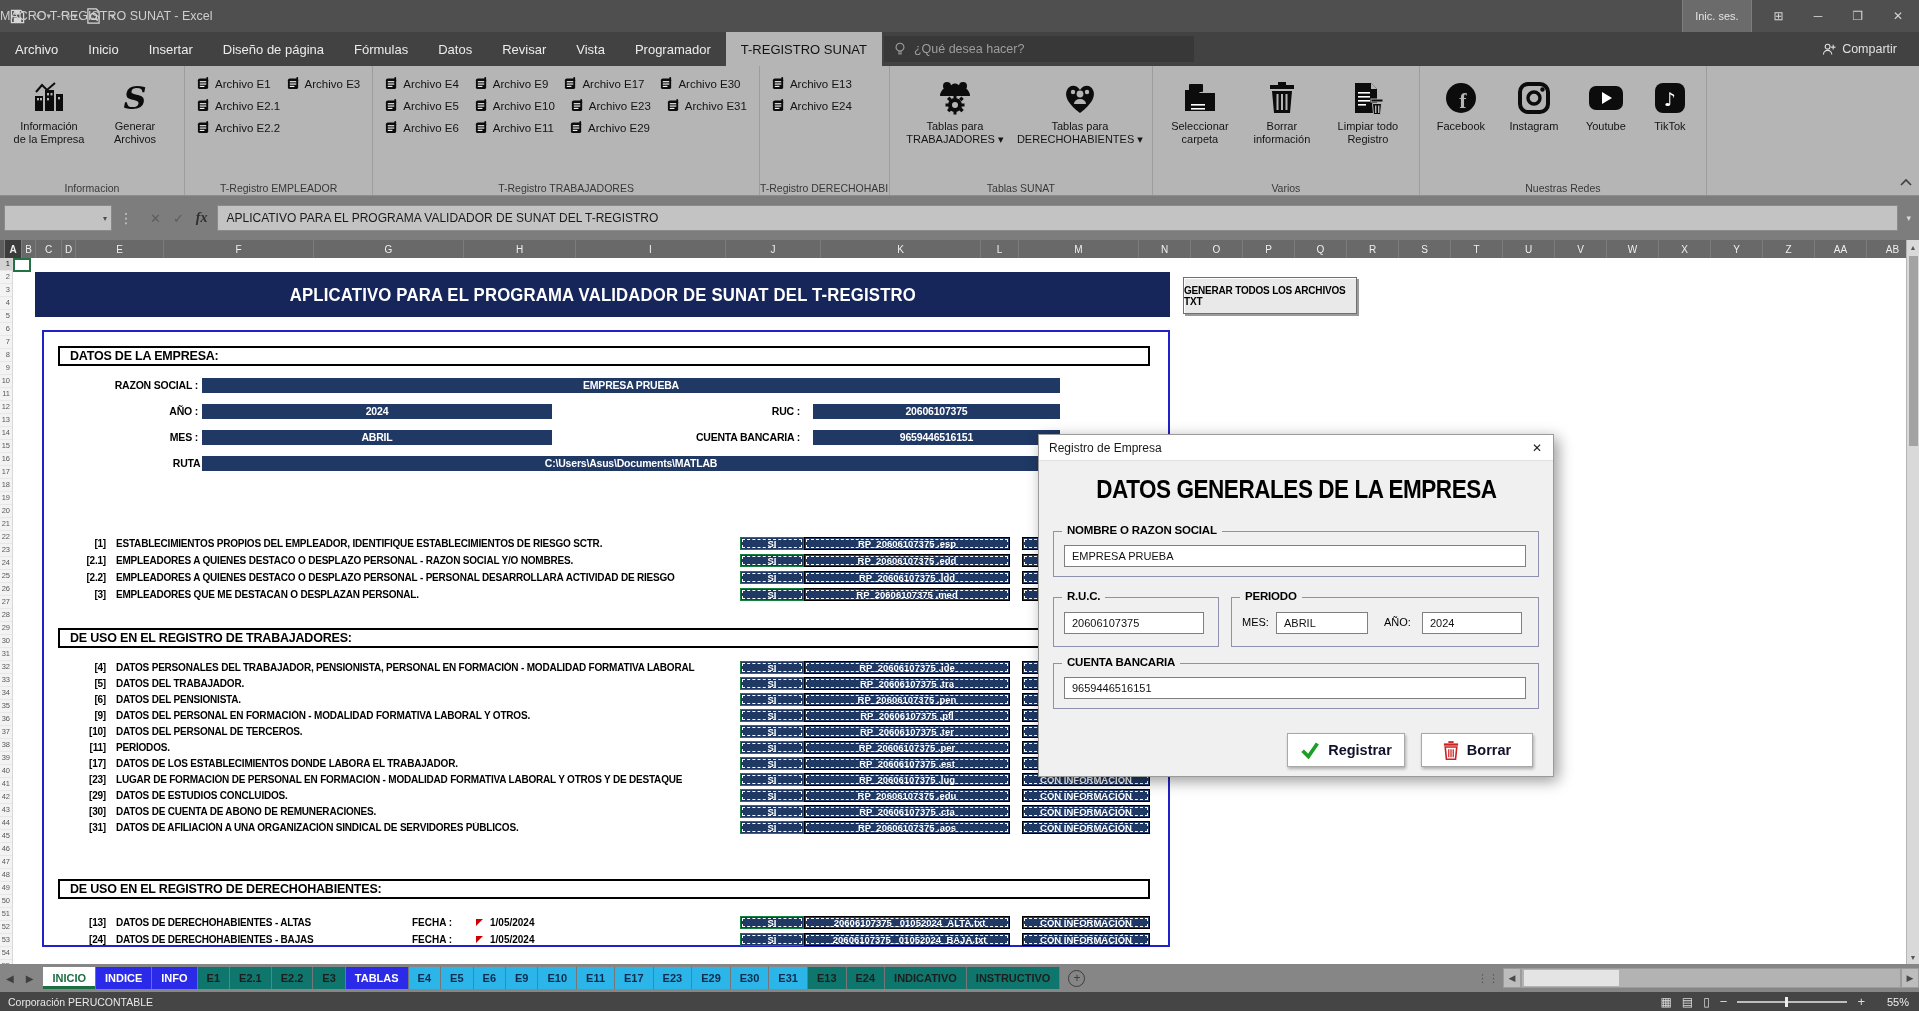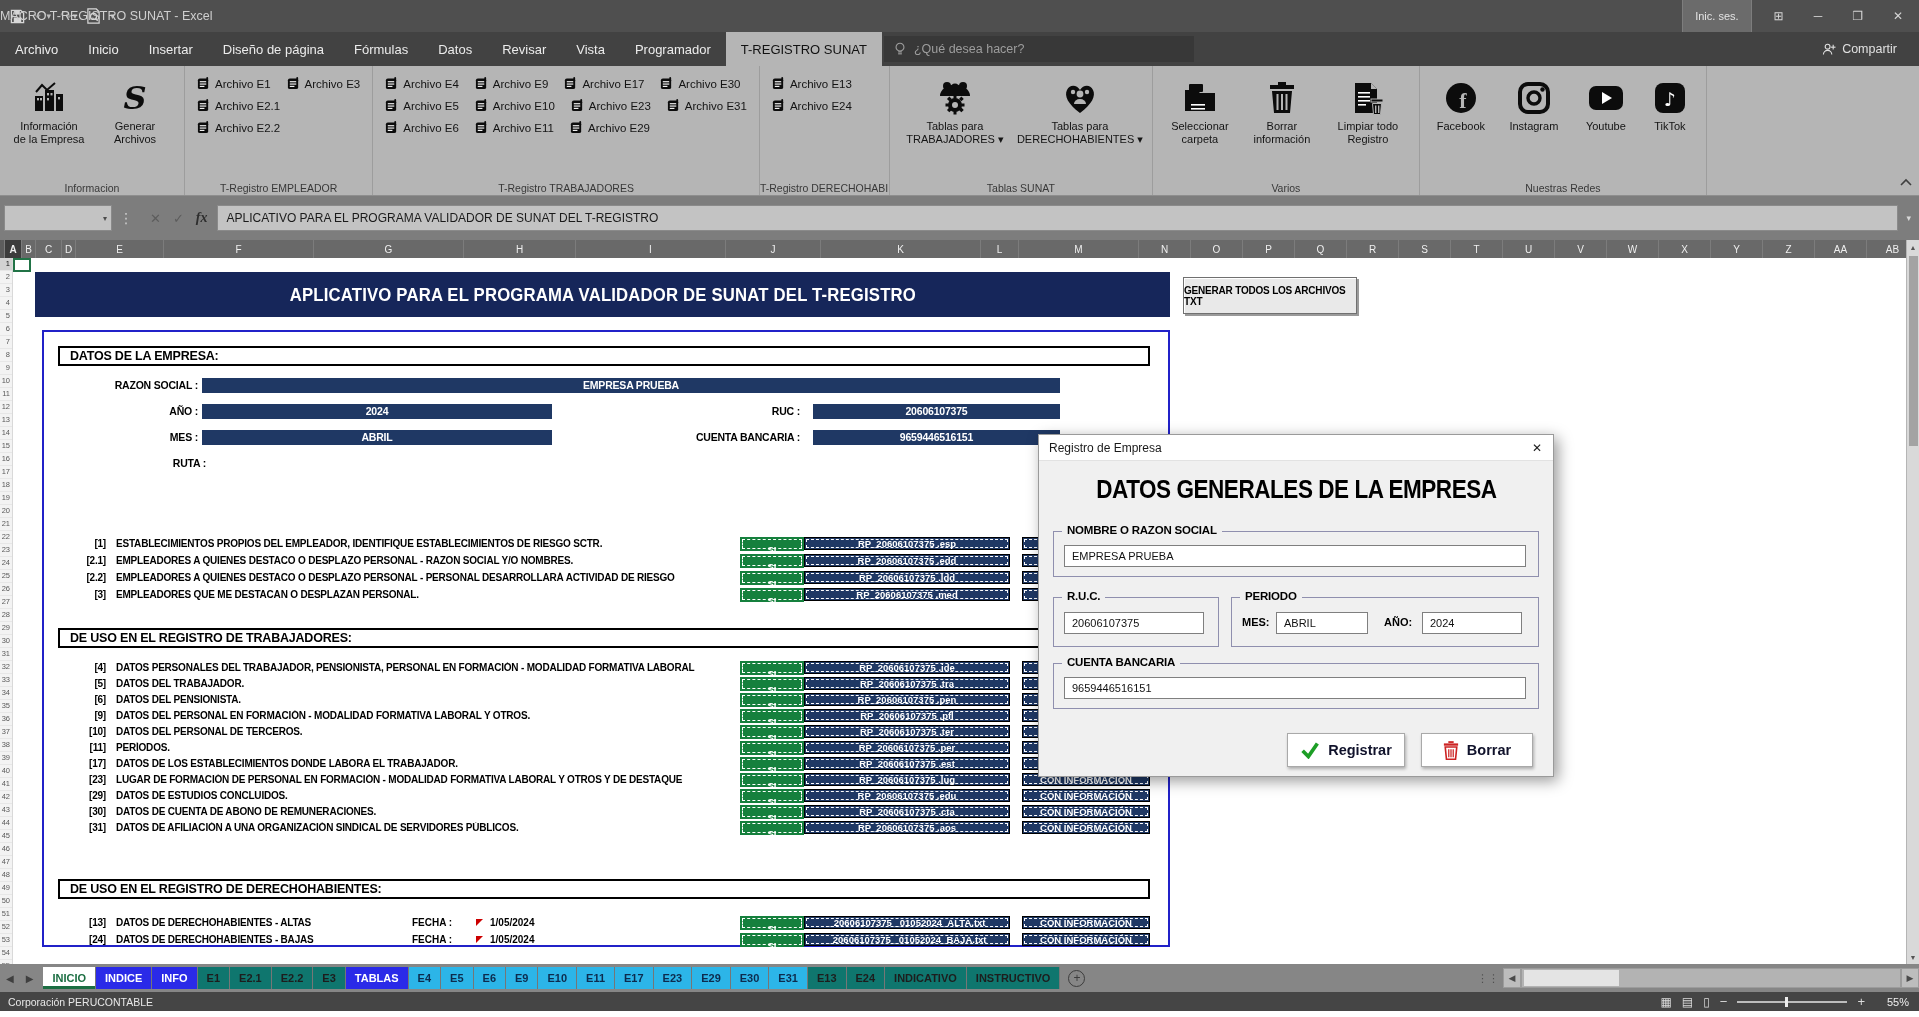--- a/index.html
+++ b/index.html
@@ -68,36 +68,36 @@
   .ffld{position:absolute;height:15px;font-size:10.5px;line-height:15px;letter-spacing:-.2px}
   .rows{position:absolute;left:58px;width:1092px;display:flex;flex-direction:column}
   .frow{display:flex;align-items:center;height:13px}
   .rnum{width:48px;text-align:right;margin-right:10px;font-size:10px;font-weight:bold;letter-spacing:-.2px}
   .rlabel{width:624px;font-size:10px;font-weight:bold;letter-spacing:-.2px;white-space:nowrap;overflow:hidden}
   .rlabel2{width:296px;font-size:10px;font-weight:bold;letter-spacing:-.2px;white-space:nowrap;overflow:hidden}
   .flab{width:64px;font-size:10px;font-weight:bold}
   .redmark{width:10px;display:flex;align-items:flex-start}
   .redmark i{display:block;width:0;height:0;border-top:7px solid #c00;border-right:7px solid transparent}
   .fdate{width:254px;font-size:10px;font-weight:bold;padding-left:4px}
-  .sibox{width:64px;height:13px;font-size:9.5px;line-height:11px;border:7px solid #15803d;outline:1px dashed #fff;outline-offset:-3px}
+  .sibox{width:64px;height:13px;font-size:9.5px;line-height:11px;border:1px solid #15803d;outline:1px dashed #fff;outline-offset:-3px}
   .filebox{width:206px;height:13px;font-size:9.5px;line-height:11px;border:1px solid #000;outline:1px dashed #fff;outline-offset:-3px;white-space:nowrap;overflow:hidden}
   .gap12{width:12px}
   .infobox{width:128px;height:13px;font-size:9.5px;line-height:11px;border:1px solid #000;outline:1px dashed #fff;outline-offset:-3px}
 
   
   .dialog{position:absolute;left:1038px;top:434px;width:516px;height:343px;background:#f0f0f0;border:1px solid #9a9a9a;box-shadow:4px 4px 14px rgba(0,0,0,.4)}
   .dlg-title{height:26px;background:#fff;display:flex;align-items:center;border-bottom:1px solid #e2e2e2}
   .dlg-title span{font-size:12px;color:#1a1a1a;padding-left:10px}
   .dlg-x{margin-left:auto;width:42px;height:26px;display:flex;align-items:center;justify-content:center;font-size:13px;color:#222}
   .dlg-head{position:absolute;left:0;right:0;top:40px;text-align:center;font-size:25px;font-weight:bold;color:#000}
   .dlg-head span{display:inline-block;transform:scaleX(.9);letter-spacing:-.5px}
   .vframe{position:absolute;border:1px solid #8f8fae}
   .vflabel{position:absolute;top:-8px;left:8px;background:#f0f0f0;padding:0 5px;font-size:11.5px;font-weight:bold;letter-spacing:-.2px;color:#000}
   .vinput{position:absolute;background:#fff;border:1px solid #7f7f7f;font-size:11px;color:#111;display:flex;align-items:center;padding-left:7px}
-  .ilabel{position:absolute;font-size:11px;font-weight:bold;color:#000}
+  .ilabel{position:absolute;font-size:11px;font-weight:normal;color:#000}
   .vbtn{position:absolute;height:34px;background:#fff;border:1px solid #a9a9a9;box-shadow:1px 2px 3px rgba(0,0,0,.28);display:flex;align-items:center;justify-content:center;gap:8px;font-size:14.5px;font-weight:bold;color:#10122b}
 
   
   .vscroll{position:absolute;left:1906px;top:240px;width:13px;height:724px;background:#d9d9d9;border-left:1px solid #b5b5b5;display:flex;flex-direction:column;align-items:center}
   .vs-btn{height:14px;font-size:7px;color:#555;display:flex;align-items:center;justify-content:center;width:100%}
   .vs-thumb{width:9px;height:190px;background:#a3a3a3;margin-top:2px}
 
   
   .tabsbar{position:absolute;left:0;top:964px;width:1919px;height:28px;background:#868686;display:flex;align-items:center}
   .navarr{color:#3f3f3f;font-size:10px;padding:0 6px}
@@ -680,20 +680,21 @@
     <div class="ffld navy" style="left:202px;top:120px;width:858px">EMPRESA PRUEBA</div>
     <div class="flabel" style="left:58px;top:146px;width:140px">AÑO :</div>
     <div class="ffld navy" style="left:202px;top:146px;width:350px">2024</div>
     <div class="flabel" style="left:640px;top:146px;width:160px">RUC :</div>
     <div class="ffld navy" style="left:813px;top:146px;width:247px">20606107375</div>
     <div class="flabel" style="left:58px;top:172px;width:140px">MES :</div>
     <div class="ffld navy" style="left:202px;top:172px;width:350px">ABRIL</div>
     <div class="flabel" style="left:640px;top:172px;width:160px">CUENTA BANCARIA :</div>
     <div class="ffld navy" style="left:813px;top:172px;width:247px">9659446516151</div>
     <div class="flabel" style="left:66px;top:198px;width:140px">RUTA :</div>
+    <div class="ffld navy" style="left:202px;top:198px;width:858px">C:\Users\Asus\Documents\MATLAB</div>
 
     <div class="rows" style="top:279px;gap:4px">
 
         <div class="frow">
           <span class="rnum">[1]</span>
           <span class="rlabel">ESTABLECIMIENTOS PROPIOS DEL EMPLEADOR, IDENTIFIQUE ESTABLECIMIENTOS DE RIESGO SCTR.</span>
           <span class="sibox navy">SI</span>
           <span class="filebox navy">RP_20606107375 .esp</span>
           <span class="gap12"></span>
           <span class="infobox navy">CON INFORMACIÓN</span>

